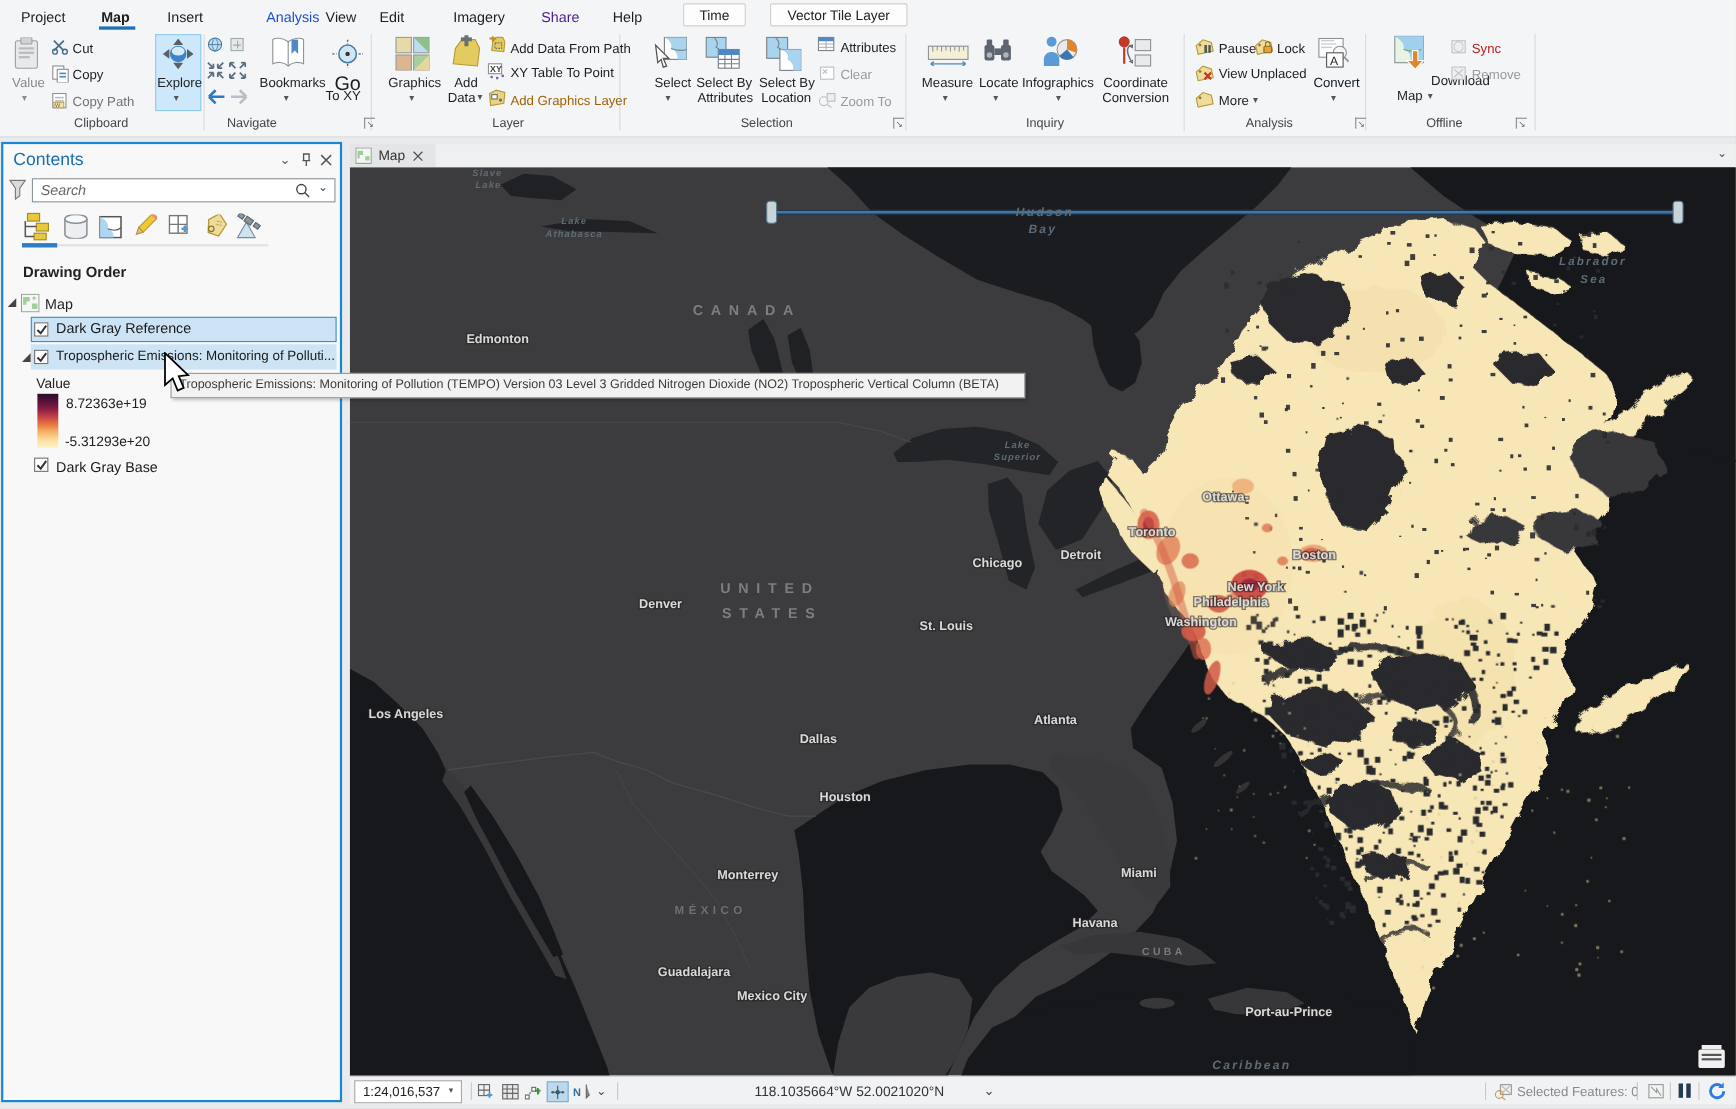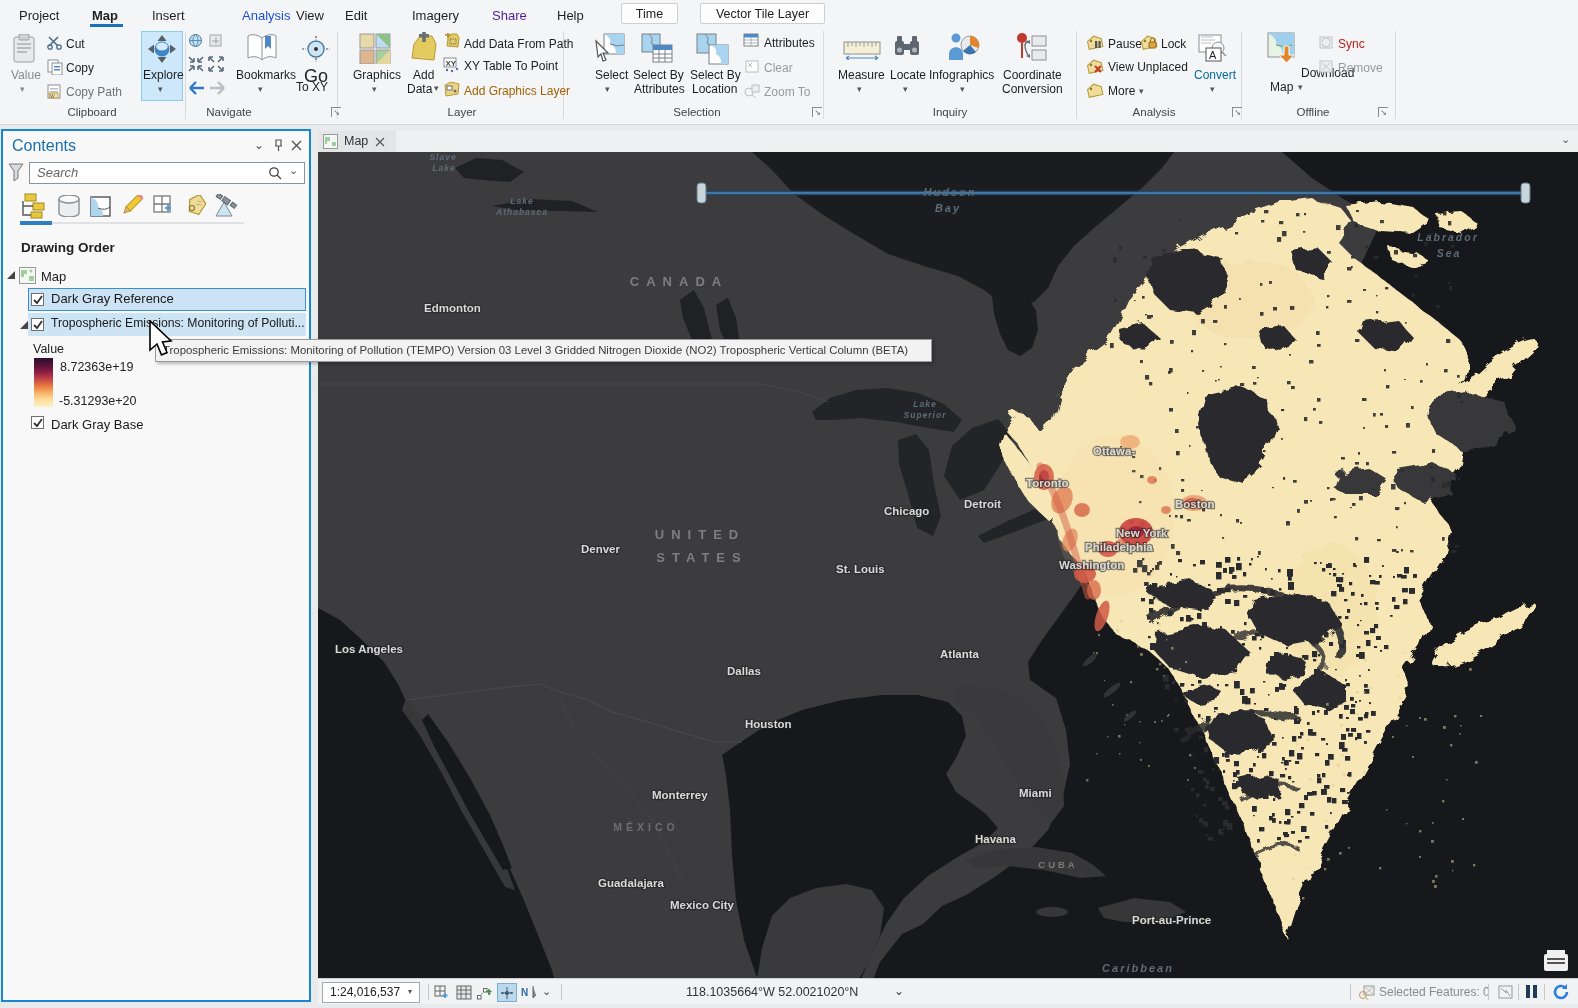--- a/index.html
+++ b/index.html
@@ -272,21 +272,21 @@
     <div style="position:absolute;left:1108px;top:84px;font-size:12px;color:#1e1e1e;font-weight:normal;white-space:nowrap;">More</div>
     <div style="position:absolute;left:1139px;top:86px;color:#555;font-size:9px">▾</div>
     <svg style="position:absolute;left:1198px;top:32px" width="34" height="32" viewBox="0 0 34 32">
       <rect x="1" y="3" width="22" height="17" fill="#fff" stroke="#8a9096"></rect>
       <path d="M3 5 h12 M3 8 h14 M3 11 h10" stroke="#b9bfc4" stroke-width="1"></path>
       <circle cx="20" cy="16" r="6" fill="#f7f7f7" stroke="#8a9096"></circle>
       <path d="M24 20 l4 4" stroke="#8a9096" stroke-width="1.5"></path>
       <rect x="8" y="16" width="15" height="13" fill="#fff" stroke="#555"></rect>
       <text x="11" y="27" font-size="11" fill="#222">A</text>
     </svg>
-    <div style="position:absolute;left:1194px;top:68px;font-size:12px;color:#0369a1;font-weight:normal;white-space:nowrap;text-align:right;">Convert</div>
+    <div style="position:absolute;left:1194px;top:68px;font-size:12px;color:#0f172a;font-weight:normal;white-space:nowrap;text-align:right;">Convert</div>
     <div style="position:absolute;left:1210px;top:84px;color:#555;font-size:9px">▾</div>
     <svg style="position:absolute;left:1267px;top:32px" width="36" height="32" viewBox="0 0 36 32">
       <rect x="1" y="1" width="26" height="24" fill="#e9f3e4" stroke="#8a9096"></rect>
       <path d="M1 1 q10 6 8 12 q8 2 6 12 h12 V1 Z" fill="#9fd0ee"></path>
       <path d="M9 13 q9 3 16 0" stroke="#7aa06a" fill="none"></path>
       <path d="M22 14 v9 h5 l-7.5 8 l-7.5 -8 h5 v-9 Z" fill="#e2862e" stroke="#fff" stroke-width="1"></path>
     </svg>
     <div style="position:absolute;left:1264px;top:66px;font-size:12px;color:#1e1e1e;font-weight:normal;white-space:nowrap;margin-left:37px;">Download</div>
     <div style="position:absolute;left:1270px;top:80px;font-size:12px;color:#1e1e1e;font-weight:normal;white-space:nowrap;">Map</div>
     <div style="position:absolute;left:1298px;top:82px;color:#555;font-size:9px">▾</div>

